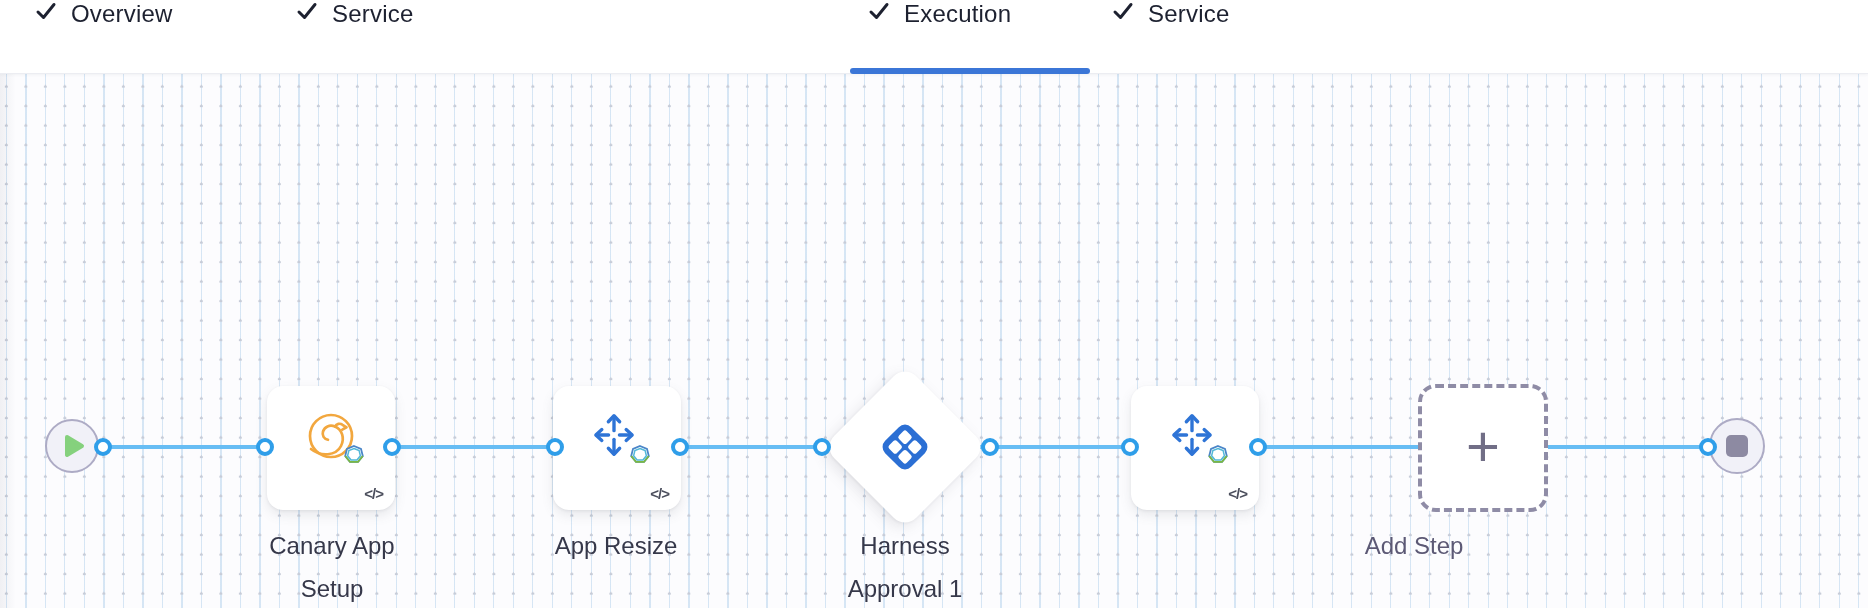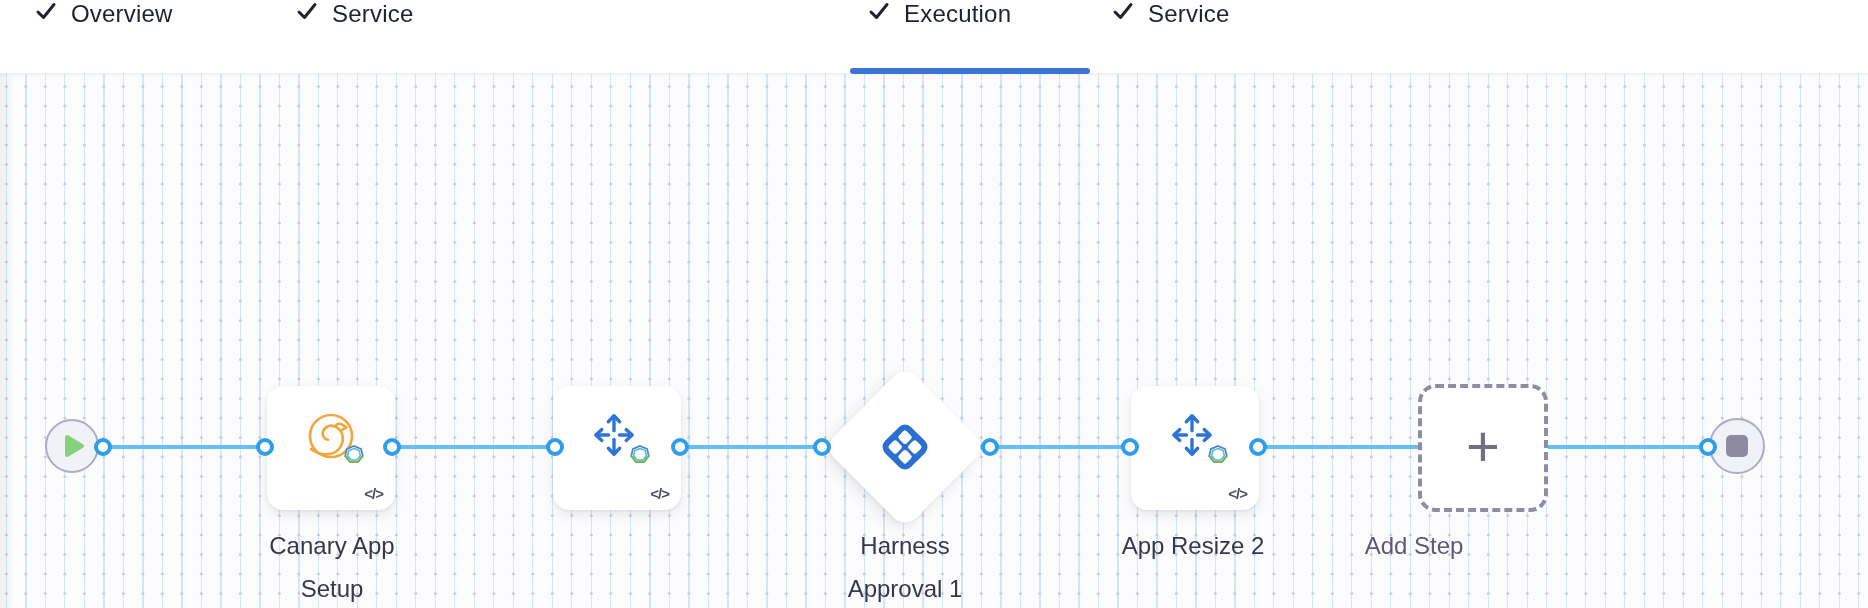--- a/index.html
+++ b/index.html
@@ -199,16 +199,16 @@
   <div class="port" style="left:383px"></div>
   <div class="port" style="left:546px"></div>
   <div class="port" style="left:671px"></div>
   <div class="port" style="left:813px"></div>
   <div class="port" style="left:981px"></div>
   <div class="port" style="left:1121px"></div>
   <div class="port" style="left:1249px"></div>
   <div class="port" style="left:1699px"></div>
 
   <div class="node-label" style="left:257px;width:150px">Canary App Setup</div>
+  <div class="node-label" style="left:531px;width:170px">App Resize</div>
   <div class="node-label" style="left:830px;width:150px">Harness Approval 1</div>
-  <div class="node-label" style="left:1108px;width:170px">App Resize 2</div>
   <div class="node-label muted" style="left:1329px;width:170px">Add Step</div>
 </div>
 
 </body></html>

